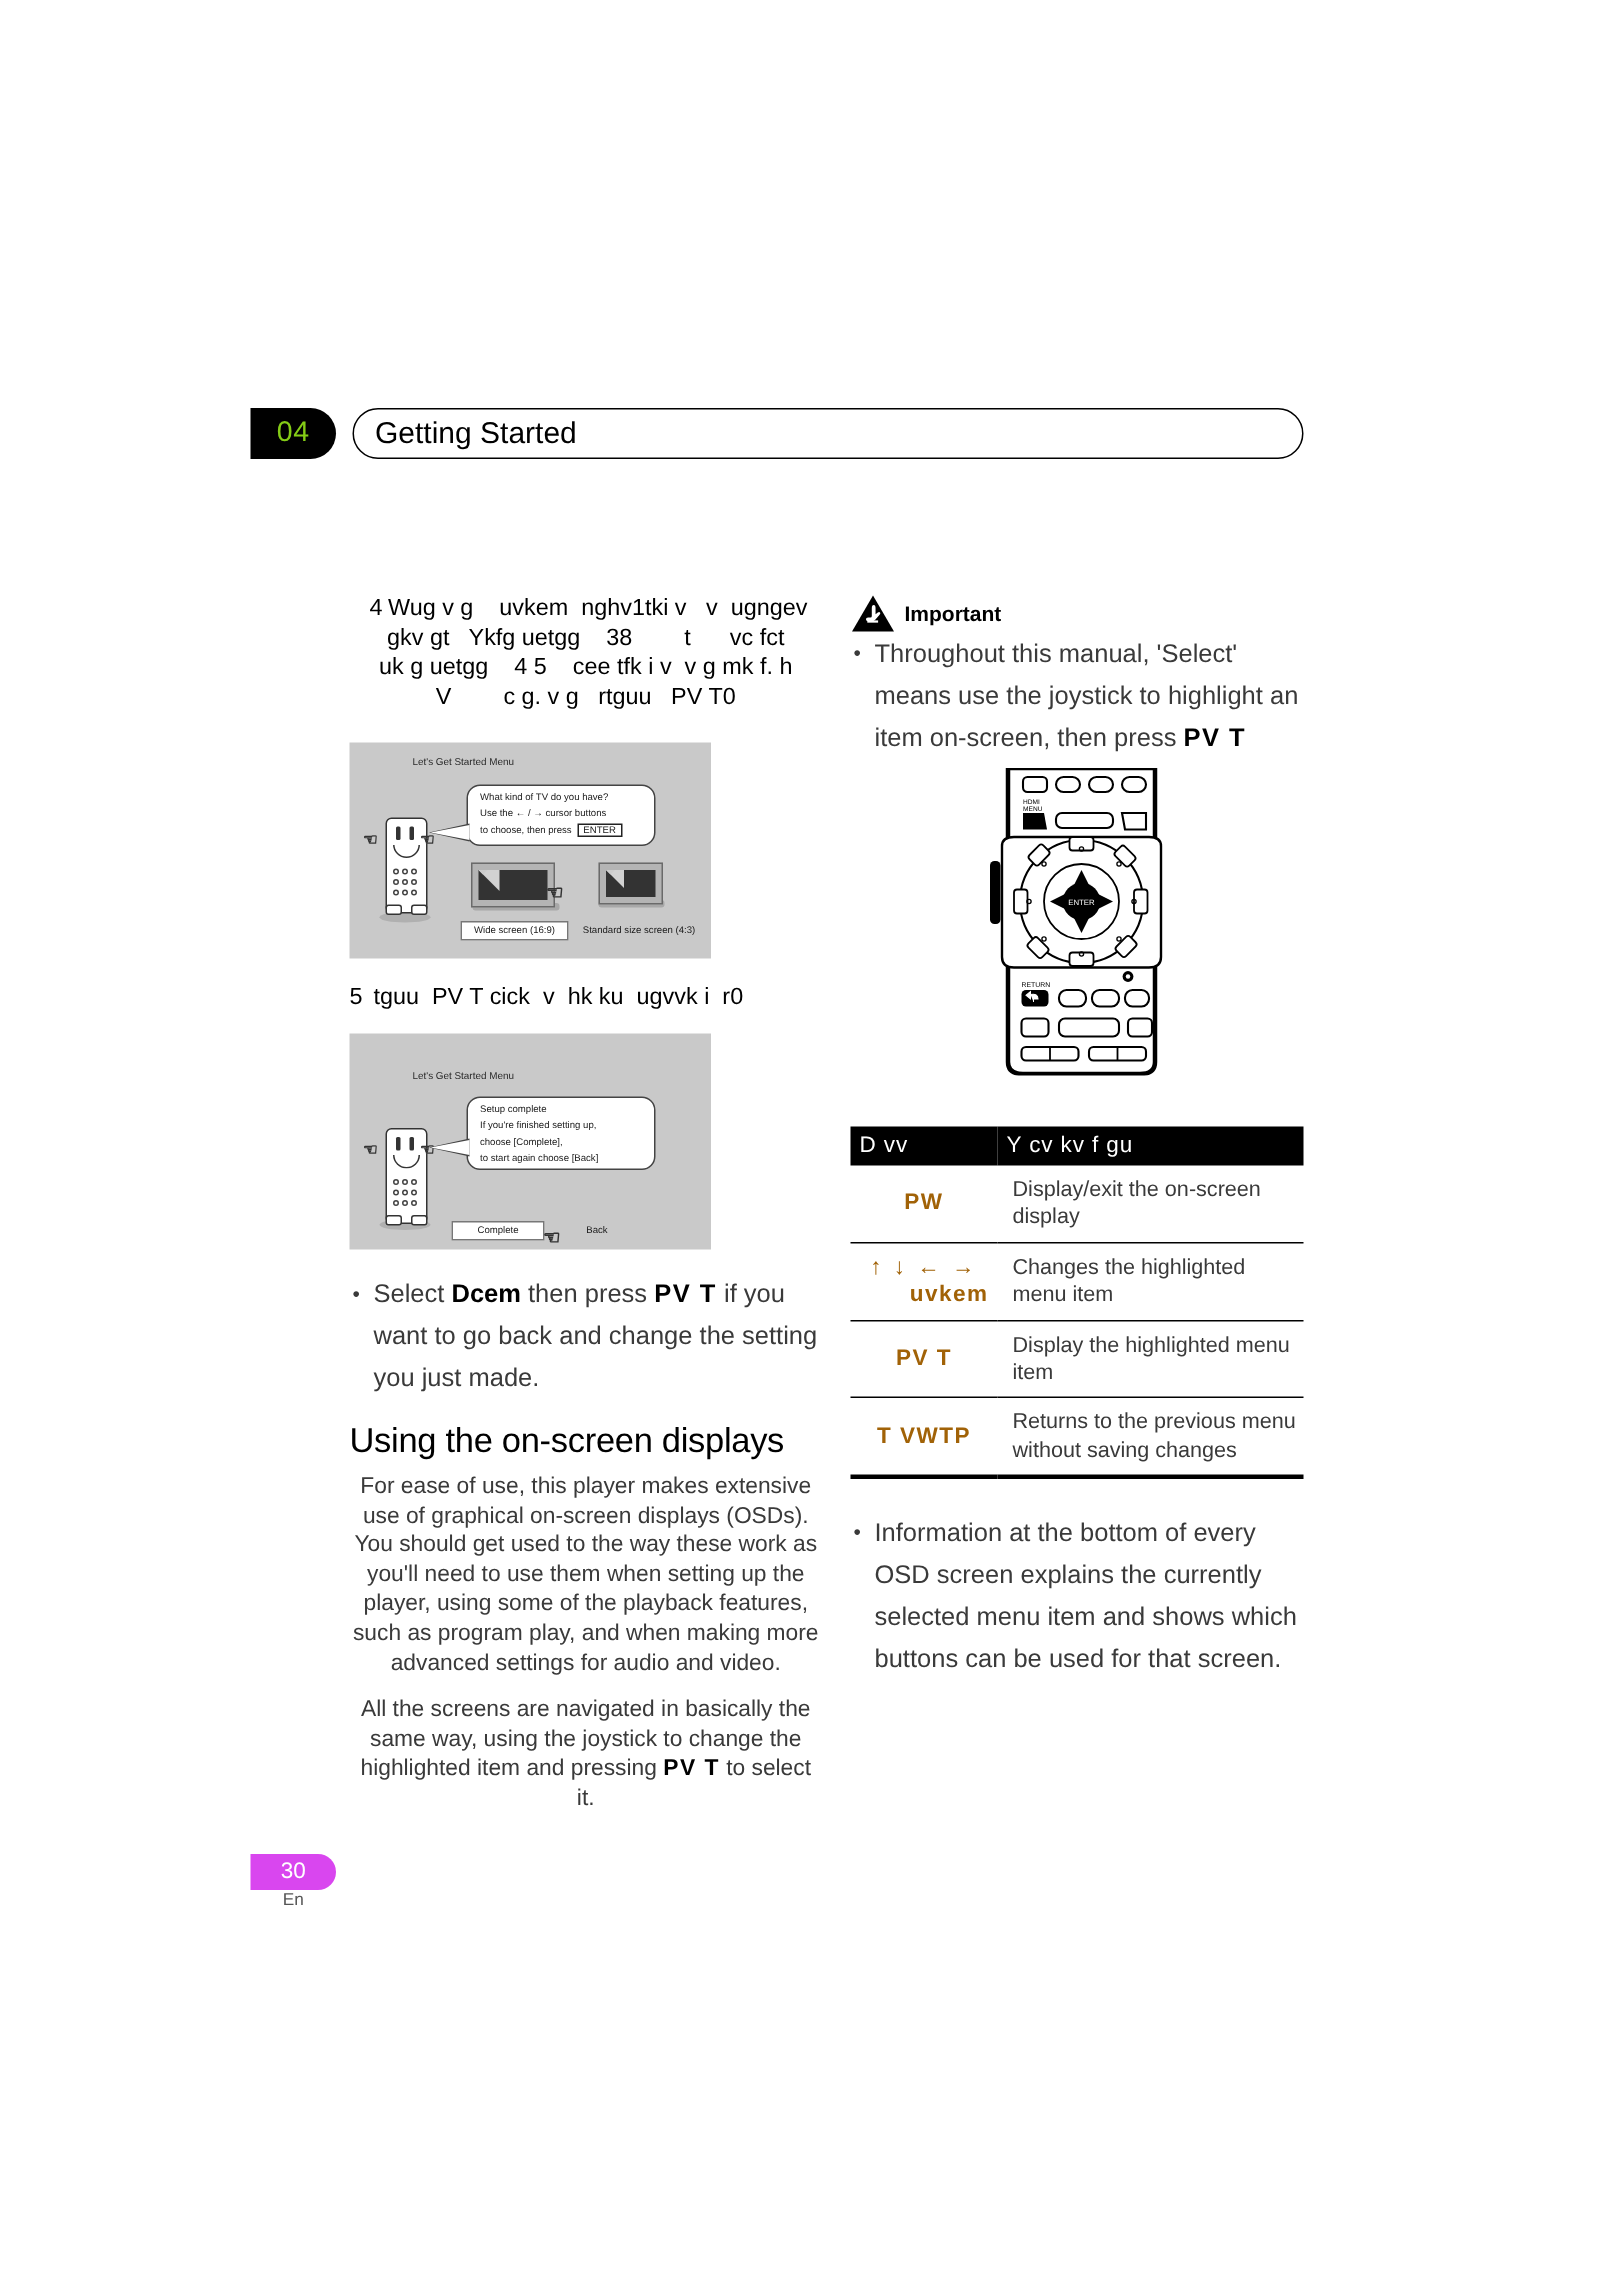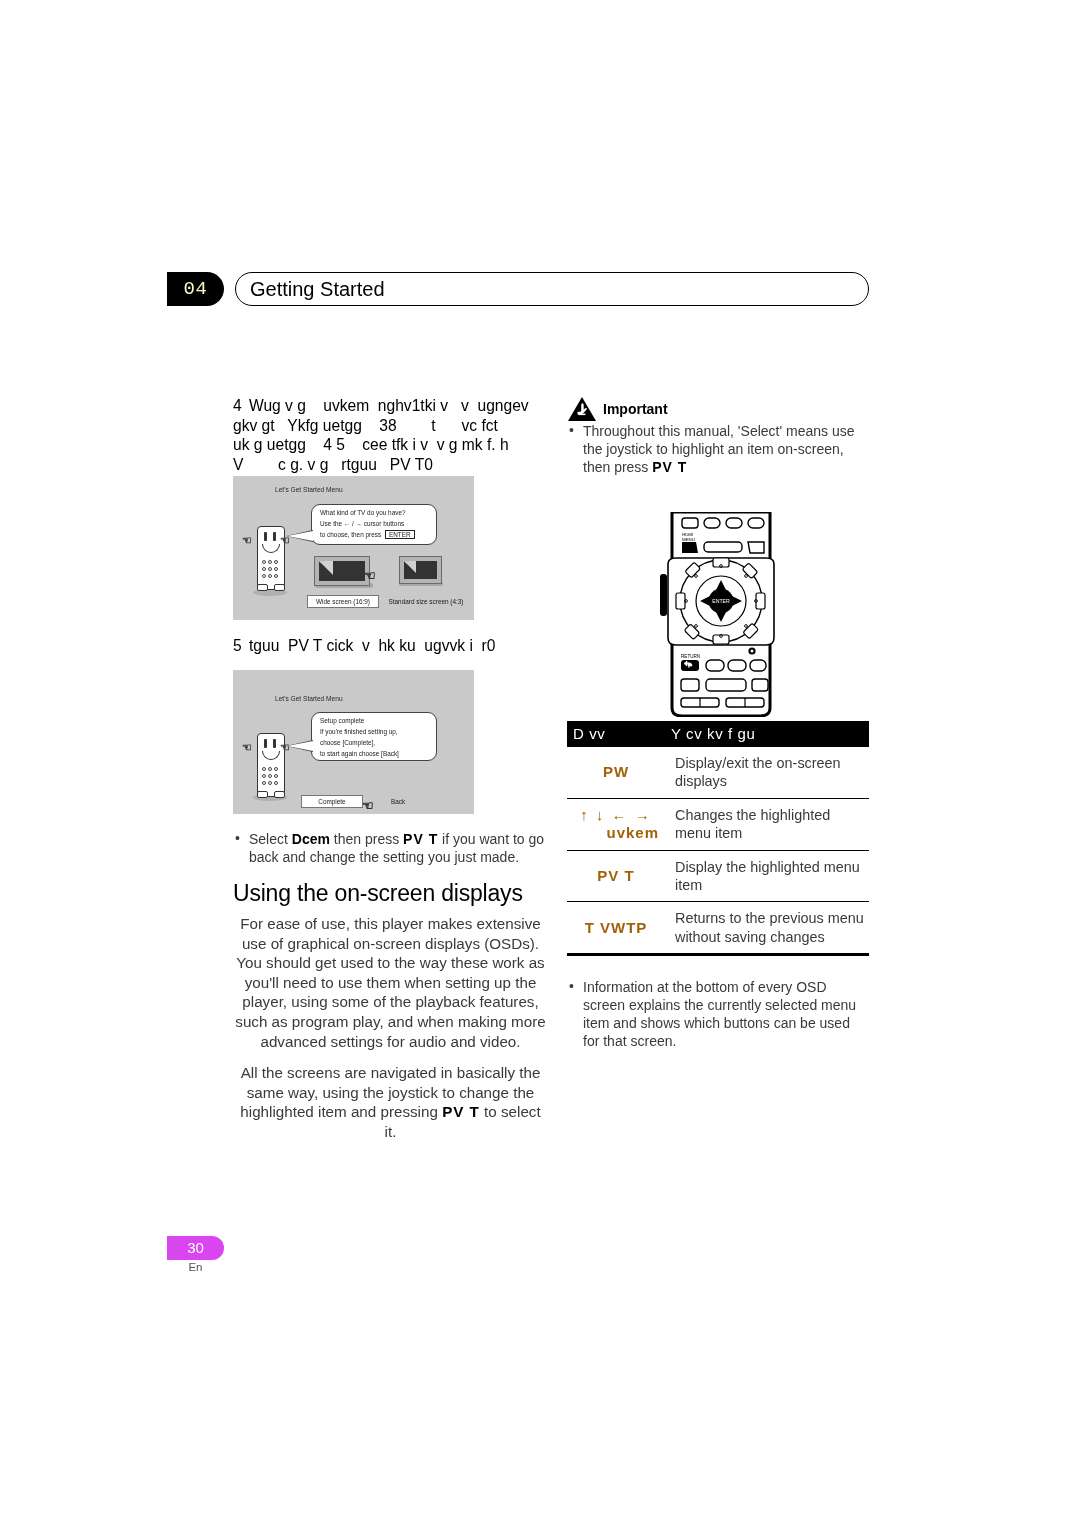--- a/index.html
+++ b/index.html
@@ -25,26 +25,25 @@
     height: 34px;
   }
   #chapter-badge {
     position: absolute;
     left: 0;
     top: 0;
     width: 57px;
     height: 34px;
     background: #000;
     border-radius: 0 17px 17px 0;
-    color: #fef9c3;
+    color: #84cc16;
     font-size: 19px;
     line-height: 34px;
     text-align: center;
     letter-spacing: 0.5px;
-    font-family: Liberation Mono, monospace;
   }
   #chapter-pill {
     position: absolute;
     left: 68px;
     top: 0;
     right: 0;
     height: 34px;
     border: 1.6px solid #000;
     border-radius: 17px;
     box-sizing: border-box;
@@ -96,22 +95,22 @@
 
   
   ul.bullets {
     margin: 0;
     padding: 0;
     list-style: none;
   }
   ul.bullets > li {
     position: relative;
     padding-left: 16px;
-    font-size: 14px;
-    line-height: 18px;
+    font-size: 17px;
+    line-height: 28px;
     color: #3a3a3a;
     margin-bottom: 8px;
   }
   ul.bullets > li:before {
     content: "\2022";
     position: absolute;
     left: 2px;
     top: -1px;
     color: #3a3a3a;
     font-size: 14px;
@@ -347,21 +346,21 @@
 <body>
 
 <div id="chapter-header">
   <div id="chapter-badge">04</div>
   <div id="chapter-pill"></div>
   <div id="chapter-title">Getting Started</div>
 </div>
 
 <div id="col-left">
 
-  <div style="margin-bottom:2px;">
+  <div style="margin-bottom:21px;text-align:center;">
     <div class="step"><span class="step-num">4</span><span>Wug v g    uvkem  nghv1tki v   v  ugngev</span></div>
     <div class="step"><span>gkv gt   Ykfg uetgg    38        t      vc fct</span></div>
     <div class="step"><span>uk g uetgg    4 5    cee tfk i v  v g mk f. h</span></div>
     <div class="step"><span>V        c g. v g   rtguu   PV T0</span></div>
   </div>
 
   <div class="illus" style="width:241px;height:144px;margin-bottom:16px;">
     <div class="illus-title" style="left:42px;top:10px;">Let's Get Started Menu</div>
 
     <div class="bubble" style="left:78px;top:28px;width:126px;height:41px;"></div>
@@ -484,21 +483,21 @@
   <table class="btn-table">
     <thead>
       <tr>
         <th style="width:92px;">D vv</th>
         <th>Y cv kv f gu</th>
       </tr>
     </thead>
     <tbody>
       <tr>
         <td class="key">PW</td>
-        <td class="desc">Display/exit the on-screen displays</td>
+        <td class="desc">Display/exit the on-screen display</td>
       </tr>
       <tr>
         <td class="key">
           <div class="arrowset">↑ ↓ ← →</div>
           <div style="text-align:right;padding-right:2px;">uvkem</div>
         </td>
         <td class="desc">Changes the highlighted menu item</td>
       </tr>
       <tr>
         <td class="key">PV T</td>

